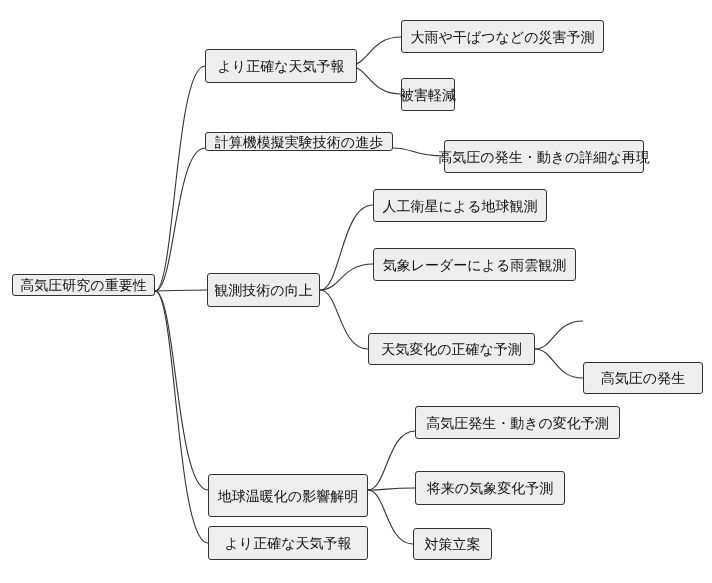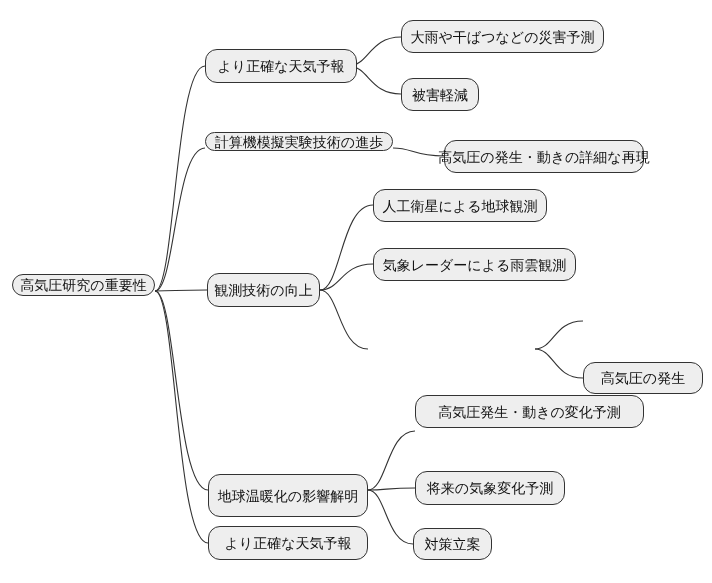--- a/index.html
+++ b/index.html
@@ -28,21 +28,21 @@
     stroke-width: 1.1px;
   }
   .node {
     position: absolute;
     box-sizing: border-box;
     display: flex;
     align-items: center;
     justify-content: center;
     background: #eeeeee;
     border: 1.4px solid #333333;
-    border-radius: 12px;
+    border-radius: 3px;
     font-size: 14px;
     color: #111111;
     white-space: nowrap;
     line-height: 1;
     letter-spacing: 0;
   }
 </style>
 </head>
 <body>
 
@@ -66,39 +66,40 @@
     <path d="M368,490 C387,490 387,488 415,488"></path>
     <path d="M368,490 C386,490 386,544 413,544"></path>
   </svg>
 
   <div class="node" style="left:12px;  top:274px; width:143px; height:22px">高気圧研究の重要性</div>
 
   <div class="node" style="left:205px; top:49px;  width:152px; height:34px">より正確な天気予報</div>
 
   <div class="node" style="left:401px; top:20px;  width:203px; height:33px">大雨や干ばつなどの災害予測</div>
 
-  <div class="node" style="left:401px; top:78px;  width:78px;  height:33px">被害軽減</div>
+  <div class="node" style="left:401px; top:78px;  width:54px;  height:33px">被害軽減</div>
 
   <div class="node" style="left:205px; top:132px; width:188px; height:19px">計算機模擬実験技術の進歩</div>
 
   <div class="node" style="left:444px; top:140px; width:200px; height:33px">高気圧の発生・動きの詳細な再現</div>
 
   <div class="node" style="left:207px; top:273px; width:113px; height:34px">観測技術の向上</div>
 
   <div class="node" style="left:373px; top:189px; width:174px; height:33px">人工衛星による地球観測</div>
 
   <div class="node" style="left:373px; top:248px; width:203px; height:33px">気象レーダーによる雨雲観測</div>
 
+  <div class="node" style="left:368px; top:333px; width:167px; height:32px">天気変化の正確な予測</div>
 
 
   <div class="node" style="left:583px; top:362px; width:120px; height:32px">高気圧の発生</div>
 
   <div class="node" style="left:208px; top:474px; width:160px; height:43px">地球温暖化の影響解明</div>
 
-  <div class="node" style="left:415px; top:395px; width:229px; height:33px">高気圧発生・動きの変化予測</div>
+  <div class="node" style="left:415px; top:406px; width:205px; height:33px">高気圧発生・動きの変化予測</div>
 
   <div class="node" style="left:415px; top:471px; width:150px; height:34px">将来の気象変化予測</div>
 
   <div class="node" style="left:413px; top:528px; width:79px;  height:32px">対策立案</div>
 
   <div class="node" style="left:208px; top:526px; width:160px; height:34px">より正確な天気予報</div>
 
 </div>
 
 </body></html>

